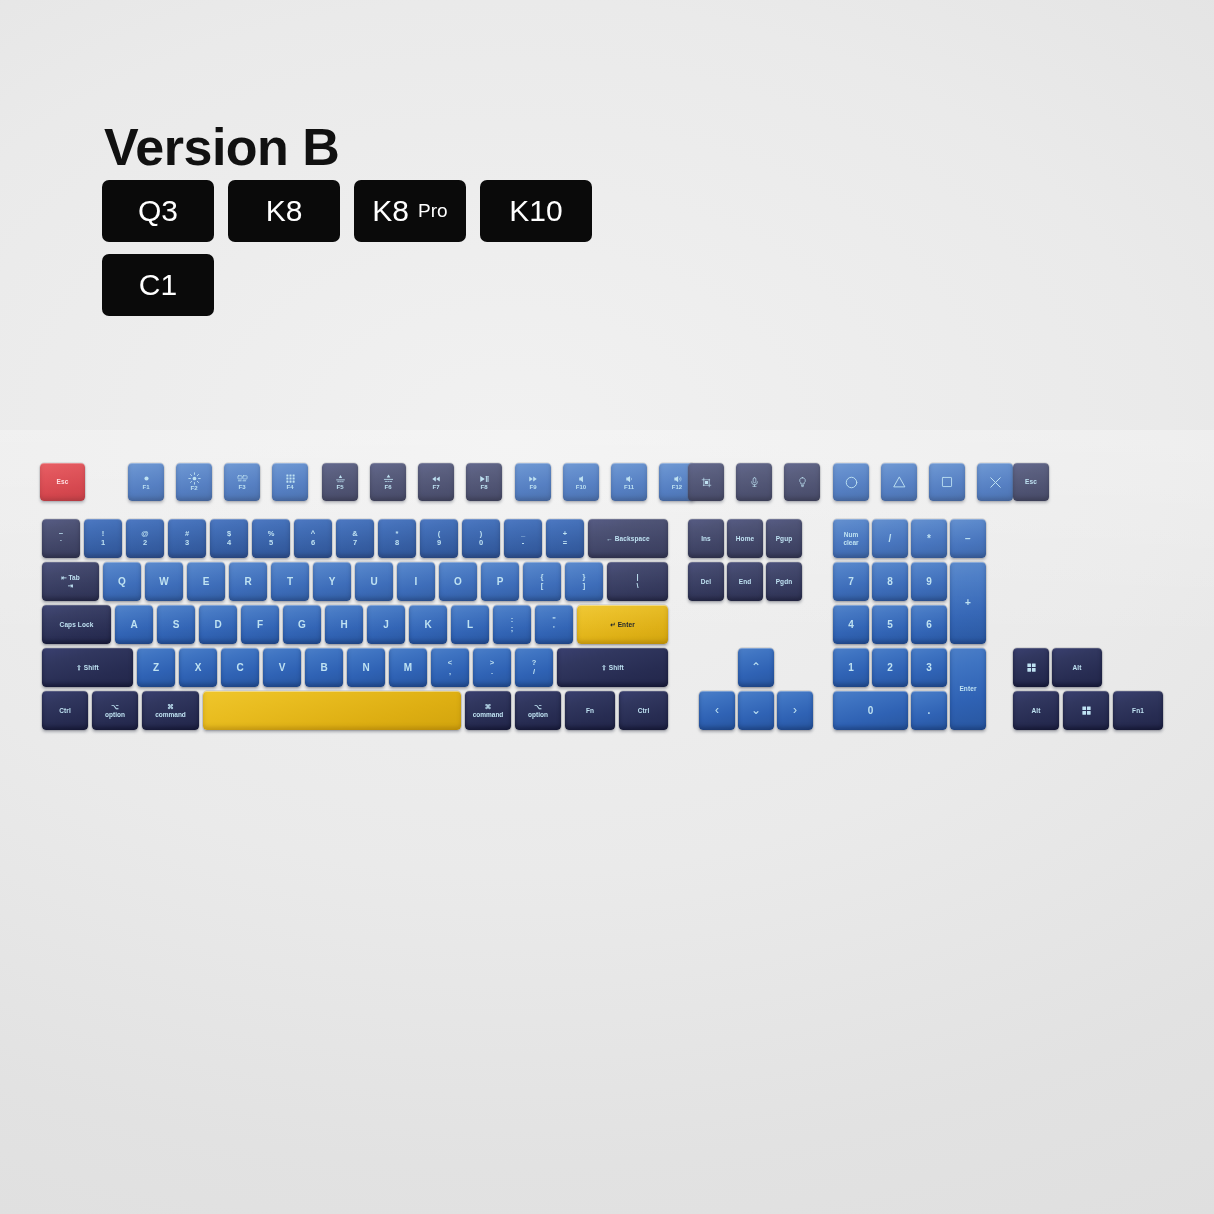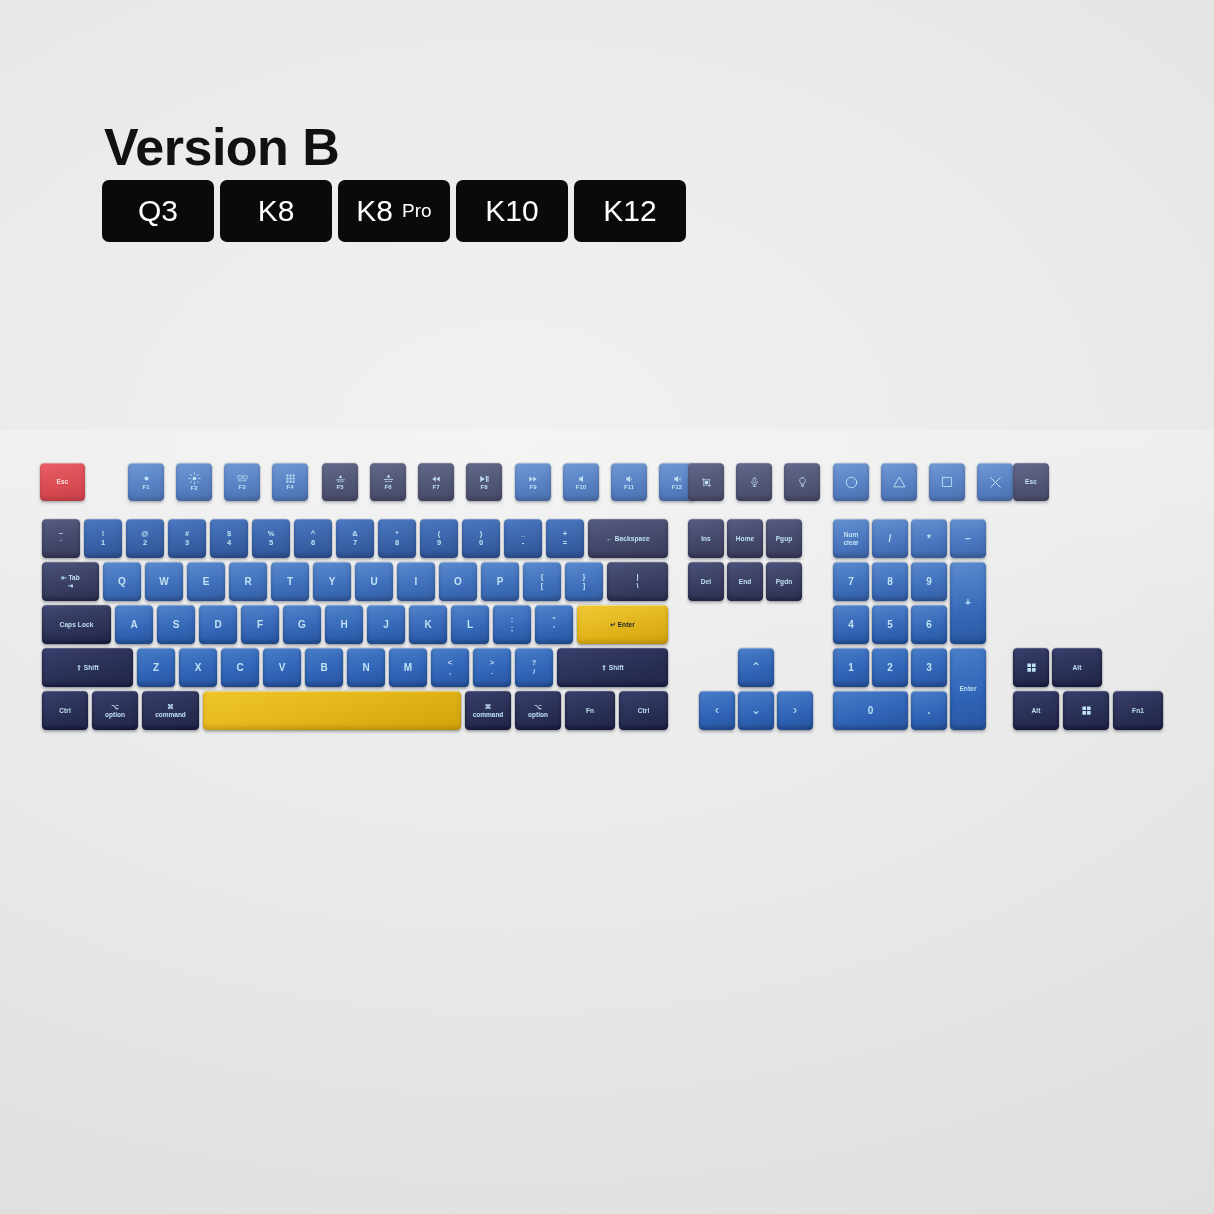--- a/index.html
+++ b/index.html
@@ -23,21 +23,21 @@
     pointer-events:none;
   }
 
   
   .heading{
     position:absolute;left:104px;top:86px;
     font-size:52px;font-weight:bold;color:#111;letter-spacing:-0.5px;
     line-height:1;
   }
   .badge-wrap{position:absolute;left:102px;top:180px;width:1010px;}
-  .badge-row{display:flex;gap:6px;margin-bottom:12px;}
+  .badge-row{display:flex;gap:14px;margin-bottom:12px;}
   .badge{
     background:#0a0a0a;color:#fff;border-radius:7px;
     height:62px;min-width:112px;
     display:flex;align-items:center;justify-content:center;
     font-size:30px;font-weight:400;
     box-sizing:border-box;padding:0 14px;
     white-space:nowrap;
   }
   .badge .sub{font-size:19px;margin-left:9px;}
 
@@ -126,25 +126,25 @@
       <div class="badge">
         <span>K8</span>
       </div>
       <div class="badge">
         <span>K8</span>
         <span class="sub">Pro</span>
       </div>
       <div class="badge">
         <span>K10</span>
       </div>
+    </div>
+    <div class="badge-row">
       <div class="badge">
-        <span>K12</span>
-      </div>
-    </div>
-    <div class="badge-row">
+        <span>C1</span>
+      </div>
     </div>
   </div>
 
 <div id="kb">
     <div class="key c-red sz-word" style="left: 40px; top: 463px; width: 45px; height: 38px;">
       <div class="face"></div>
       <div class="legend">
         <span class="l1">Esc</span>
       </div>
     </div>

